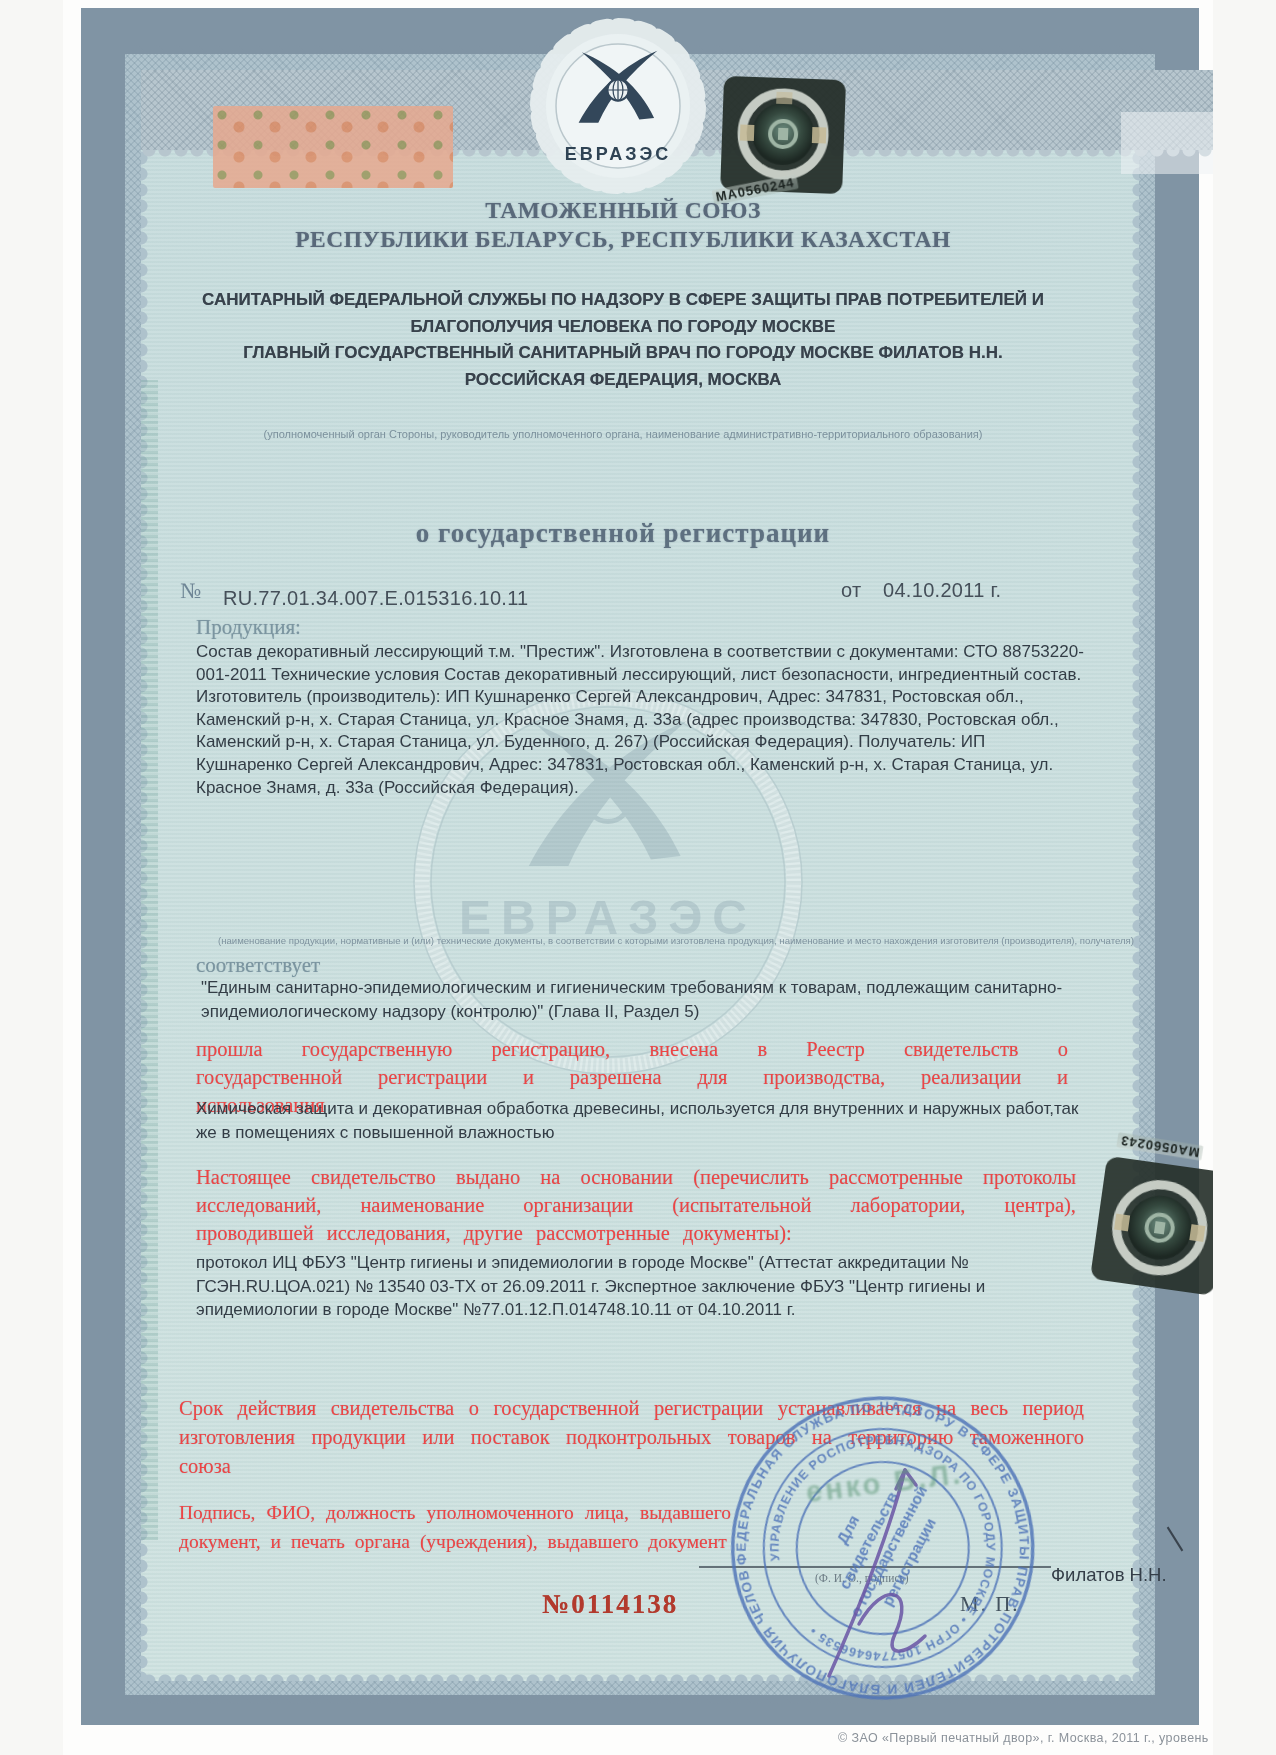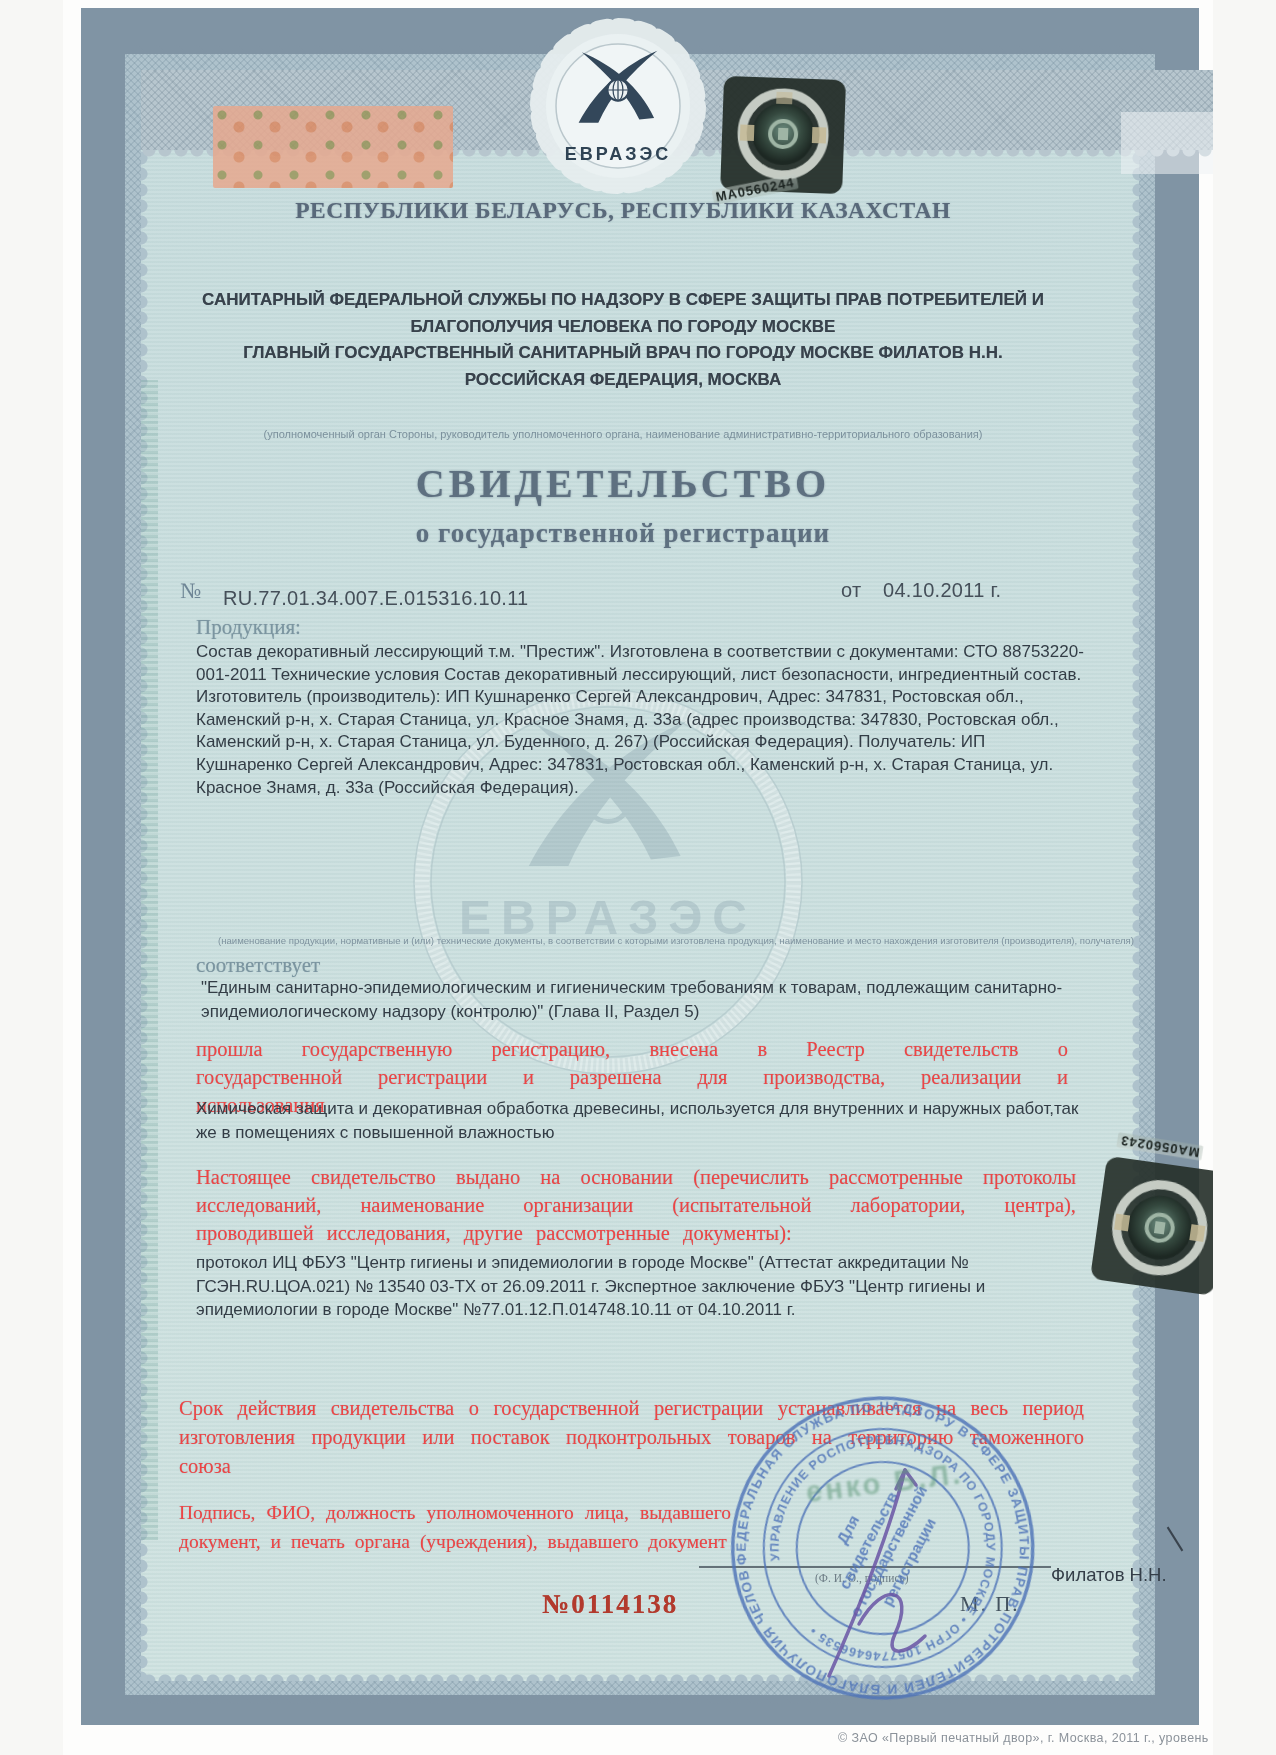--- a/index.html
+++ b/index.html
@@ -167,31 +167,31 @@
       <g transform="translate(210,128) scale(1.65)" fill="#5f7d8e" opacity=".45">
         <path d="M -48,40 C -26,-2 10,-32 48,-48 C 14,-20 -10,8 -24,40 Z"></path>
         <path d="M 44,34 C 26,-4 -6,-30 -44,-46 C -12,-18 12,6 26,36 Z"></path>
         <circle cx="0" cy="0" r="13" fill="none" stroke="#5f7d8e" stroke-width="3"></circle>
       </g>
       <text x="210" y="262" text-anchor="middle" font-family="Liberation Sans, sans-serif" font-weight="700" font-size="48" letter-spacing="10" fill="#93abb4" opacity=".8">ЕВРАЗЭС</text>
     </svg>
   </div>
 
   <div class="t union center serifhead">
+    <div>ТАМОЖЕННЫЙ СОЮЗ</div>
     <div>РЕСПУБЛИКИ БЕЛАРУСЬ, РЕСПУБЛИКИ КАЗАХСТАН</div>
   </div>
   <div class="t authority center">
     <div>САНИТАРНЫЙ ФЕДЕРАЛЬНОЙ СЛУЖБЫ ПО НАДЗОРУ В СФЕРЕ ЗАЩИТЫ ПРАВ ПОТРЕБИТЕЛЕЙ И</div>
     <div>БЛАГОПОЛУЧИЯ ЧЕЛОВЕКА ПО ГОРОДУ МОСКВЕ</div>
     <div>ГЛАВНЫЙ ГОСУДАРСТВЕННЫЙ САНИТАРНЫЙ ВРАЧ ПО ГОРОДУ МОСКВЕ ФИЛАТОВ Н.Н.</div>
     <div>РОССИЙСКАЯ ФЕДЕРАЦИЯ, МОСКВА</div>
   </div>
   <div class="t cap cap1 center">(уполномоченный орган Стороны, руководитель уполномоченного органа, наименование административно-территориального образования)</div>
 
-  <div class="t title center serifhead">СВИДЕТЕЛЬСТВО</div>
   <div class="t subtitle center serifhead">о государственной регистрации</div>
 
   <div class="t nosign">№</div>
   <div class="t numrow numval">RU.77.01.34.007.Е.015316.10.11</div>
   <div class="t numrow fromlbl">от</div>
   <div class="t numrow dateval">04.10.2011 г.</div>
 
   <div class="t fadedserif prodlbl">Продукция:</div>
   <div class="t sans prodtext">Состав декоративный лессирующий т.м. "Престиж". Изготовлена в соответствии с документами: СТО 88753220-001-2011 Технические условия Состав декоративный лессирующий, лист безопасности, ингредиентный состав. Изготовитель (производитель): ИП Кушнаренко Сергей Александрович, Адрес: 347831, Ростовская обл., Каменский р-н, х. Старая Станица, ул. Красное Знамя, д. 33а (адрес производства: 347830, Ростовская обл., Каменский р-н, х. Старая Станица, ул. Буденного, д. 267) (Российская Федерация).  Получатель: ИП Кушнаренко Сергей Александрович, Адрес: 347831, Ростовская обл., Каменский р-н, х. Старая Станица, ул. Красное Знамя, д. 33а (Российская Федерация).</div>
   <div class="t cap cap2 center">(наименование продукции, нормативные и (или) технические документы, в соответствии с которыми изготовлена продукция, наименование и место нахождения изготовителя (производителя), получателя)</div>

